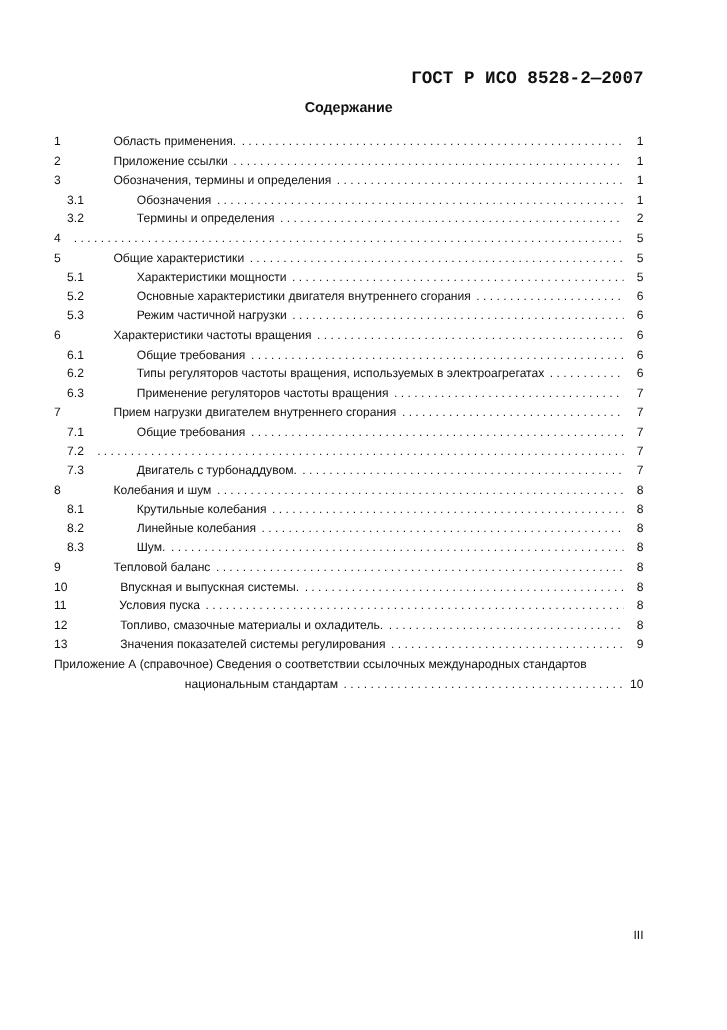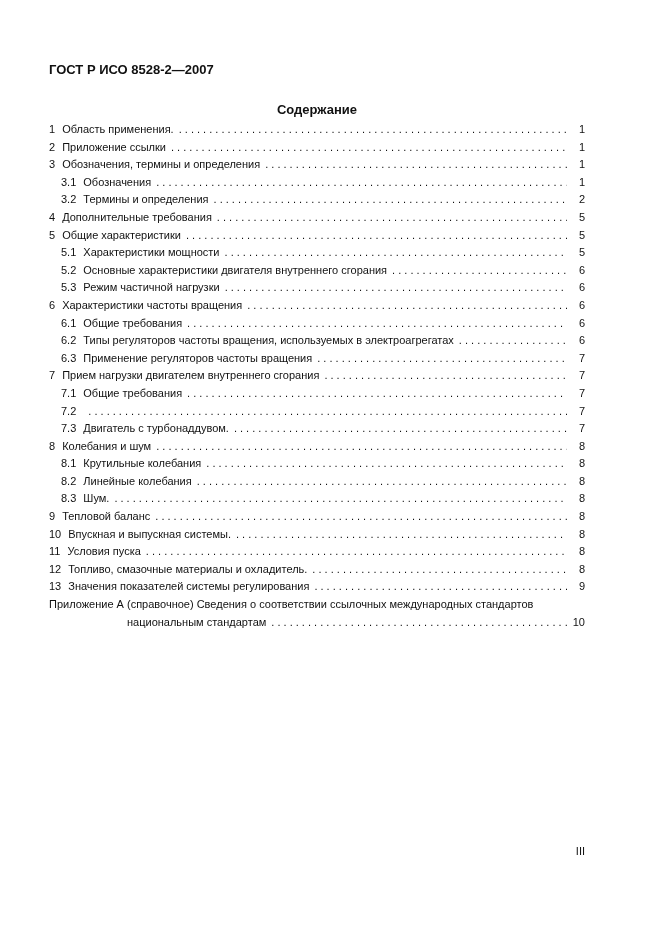--- a/index.html
+++ b/index.html
@@ -12,48 +12,48 @@
     overflow: hidden;
   }
   .page {
     position: relative;
     width: 661px; height: 936px;
     background: #ffffff;
   }
   .doc-header {
     position: absolute;
     top: 62px; left: 49px; right: 76px;
-    text-align: left;
-    font-size: 13px;
+    text-align: right;
+    font-size: 16px;
     font-weight: bold;
     white-space: nowrap;
+    font-family: Liberation Mono, monospace;
   }
   .doc-title {
     position: absolute;
     top: 90px; left: 49px; right: 76px;
     text-align: center;
     font-size: 13px;
     font-weight: bold;
-    margin-top: 12px;
   }
   .toc {
     position: absolute;
     top: 121px; left: 49px; right: 76px;
     font-size: 11px;
   }
   .toc-row {
     display: flex;
     align-items: baseline;
     height: 17.6px;
     line-height: 17.6px;
     overflow: hidden;
   }
   .toc-row.lvl1 { padding-left: 12px; align-items: center; }
   .num { margin-right: 7px; white-space: nowrap; }
-  .text { white-space: nowrap; flex: 0 0 auto; }
+  .text { white-space: nowrap; flex: 0 0 auto; margin-left: 41px; }
   .dots {
     flex: 1 1 auto;
     overflow: hidden;
     white-space: nowrap;
     margin-left: 5px;
     margin-right: 4px;
     min-width: 14px;
   }
   .pagenum {
     flex: 0 0 auto;
@@ -112,21 +112,20 @@
           <span class="pagenum">1</span>
         </div>
         <div class="toc-row lvl1">
           <span class="num">3.2</span>
           <span class="text">Термины и определения</span>
           <span class="dots">. . . . . . . . . . . . . . . . . . . . . . . . . . . . . . . . . . . . . . . . . . . . . . . . . . . . . . . . . . . . . . . . . . . . . . . . . . . . . . . . . . . . . . . . . . . . . . . . . . . . . . . . . . . . . . . . . . . . . . . . . . . . . . . . . . . . . . . . . . . . . . . . . . . . . . . . . . . . . . . . </span>
           <span class="pagenum">2</span>
         </div>
         <div class="toc-row">
           <span class="num">4</span>
-          <span class="text">Дополнительные требования</span>
           <span class="dots">. . . . . . . . . . . . . . . . . . . . . . . . . . . . . . . . . . . . . . . . . . . . . . . . . . . . . . . . . . . . . . . . . . . . . . . . . . . . . . . . . . . . . . . . . . . . . . . . . . . . . . . . . . . . . . . . . . . . . . . . . . . . . . . . . . . . . . . . . . . . . . . . . . . . . . . . . . . . . . . . </span>
           <span class="pagenum">5</span>
         </div>
         <div class="toc-row">
           <span class="num">5</span>
           <span class="text">Общие характеристики</span>
           <span class="dots">. . . . . . . . . . . . . . . . . . . . . . . . . . . . . . . . . . . . . . . . . . . . . . . . . . . . . . . . . . . . . . . . . . . . . . . . . . . . . . . . . . . . . . . . . . . . . . . . . . . . . . . . . . . . . . . . . . . . . . . . . . . . . . . . . . . . . . . . . . . . . . . . . . . . . . . . . . . . . . . . </span>
           <span class="pagenum">5</span>
         </div>
         <div class="toc-row lvl1">

